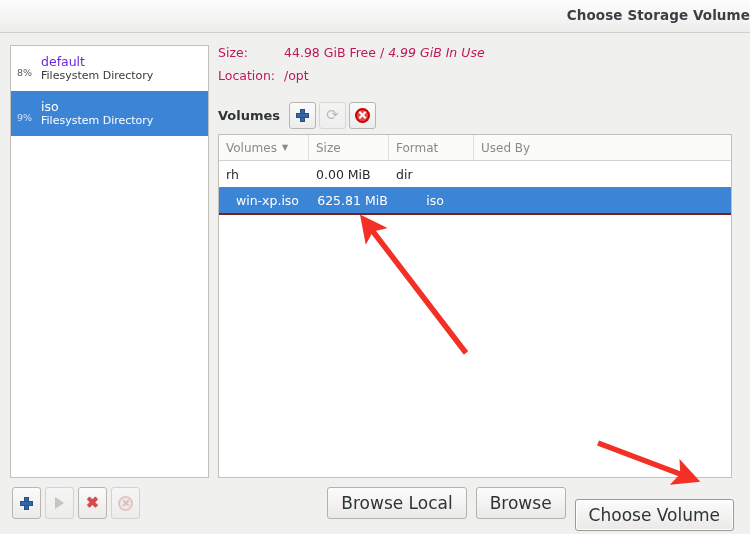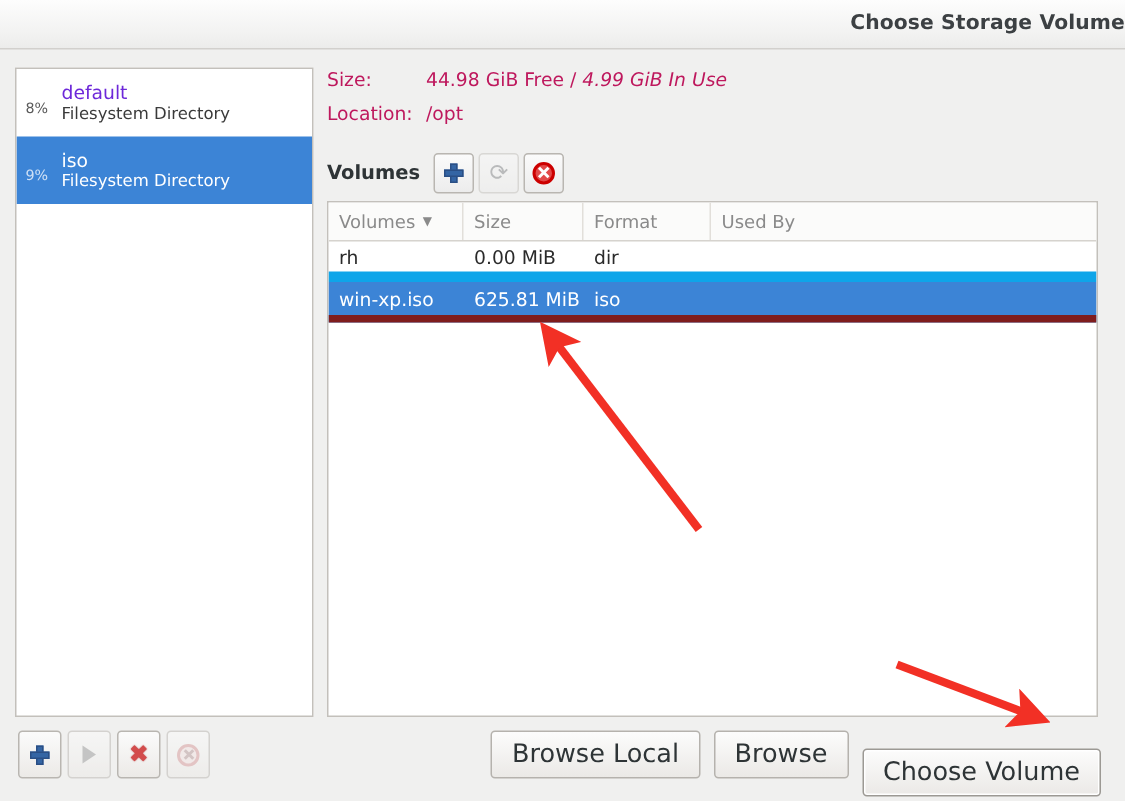--- a/index.html
+++ b/index.html
@@ -242,26 +242,27 @@
   .col-used   { flex: 1 1 auto; }
   .sort-caret {
     margin-left: 5px;
     font-size: 8px;
     color: #8a8a8a;
   }
   .vt-row {
     display: flex;
     height: 27px;
     align-items: center;
-    border-bottom: 7px solid #0ea5e9;
+    border-bottom: 1px solid #0ea5e9;
     box-sizing: border-box;
   }
   .vt-row.selected {
     background: #3c84d6;
-    border-bottom: 5px solid #7f1d1d;
+    border-bottom: 2px solid #7f1d1d;
+    text-align: center;
   }
   .vt-row .td {
     font-size: 12.5px;
     color: #2a2a2a;
     padding-left: 7px;
     box-sizing: border-box;
     white-space: nowrap;
     overflow: hidden;
   }
   .vt-row.selected .td { color: #ffffff; }

